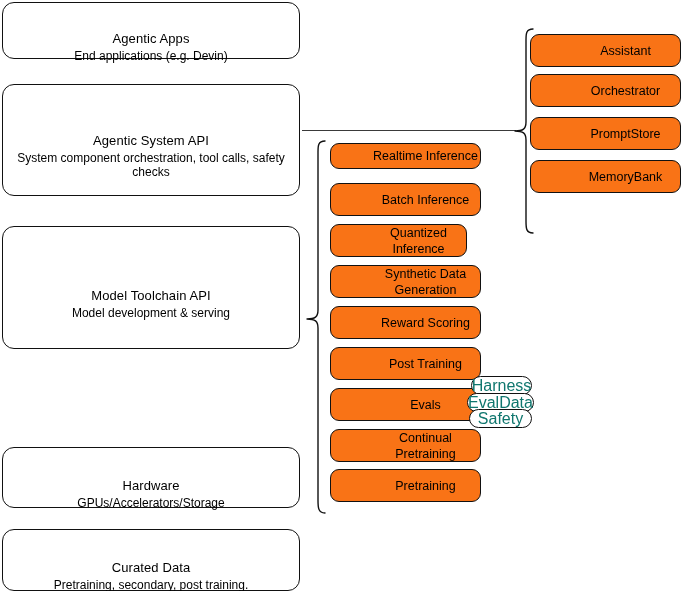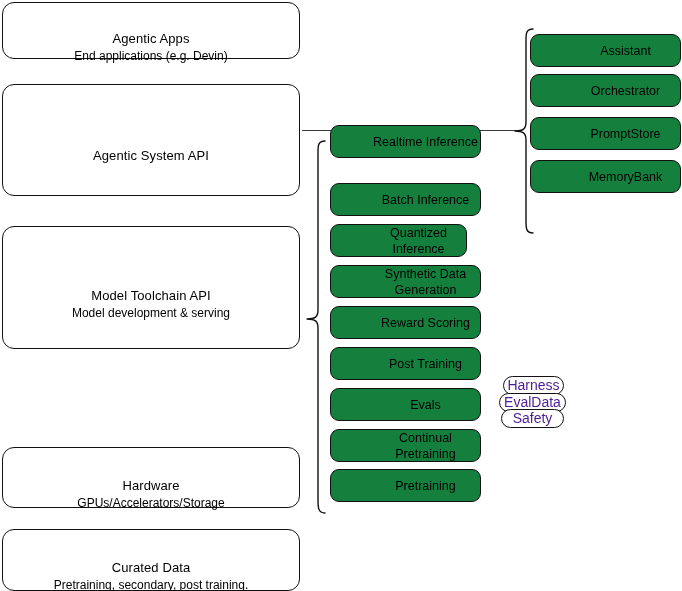--- a/index.html
+++ b/index.html
@@ -42,44 +42,43 @@
     line-height: 14px;
     color: #000000;
     margin-top: 2px;
   }
   
   .chip {
     position: absolute;
     box-sizing: border-box;
     border: 1.4px solid #111111;
     border-radius: 9px;
-    background: #15803d;
+    background: #f97316;
     display: flex;
     align-items: center;
     justify-content: center;
     font-size: 12.5px;
     line-height: 16px;
     color: #000000;
     text-align: center;
     padding-left: 40px;
   }
   
   .pill {
     position: absolute;
     box-sizing: border-box;
     border: 1.3px solid #111111;
     border-radius: 11px;
     background: #ffffff;
     display: flex;
     align-items: center;
     justify-content: center;
-    font-size: 14px;
+    font-size: 16px;
     line-height: 15px;
-    color: #4c1d95;
-    margin-left: 32px;
+    color: #0f766e;
   }
   
   .hline {
     position: absolute;
     height: 0;
     border-top: 1.4px solid #3a3a3a;
   }
   .brace {
     position: absolute;
     pointer-events: none;
@@ -91,20 +90,21 @@
 
 <div id="canvas">
 
   <div class="box" style="left:2px; top:2px; width:298px; height:57px;">
     <div class="title">Agentic Apps</div>
     <div class="subtitle">End applications (e.g. Devin)</div>
   </div>
 
   <div class="box" style="left:2px; top:84px; width:298px; height:112px;">
     <div class="title">Agentic System API</div>
+    <div class="subtitle">System component orchestration, tool calls, safety checks</div>
   </div>
 
   <div class="box" style="left:2px; top:226px; width:298px; height:123px;">
     <div class="title">Model Toolchain API</div>
     <div class="subtitle">Model development &amp; serving</div>
   </div>
 
 
   <div class="box" style="left:2px; top:447px; width:298px; height:61px;">
     <div class="title">Hardware</div>
@@ -123,21 +123,21 @@
       <path d="M21 1 C14 1 14 6 14 12 L14 170 C14 177 11 179 3 179 C11 179 14 181 14 188 L14 360 C14 367 14 373 21 373" stroke="#111111" stroke-width="1.4" fill="none" stroke-linecap="round" stroke-linejoin="round"></path>
     </svg>
   </div>
 
   <div class="brace" style="left:512px; top:28px; width:22px; height:206px;">
     <svg width="22" height="206" viewBox="0 0 22 206" fill="none">
       <path d="M21 1 C14 1 14 6 14 12 L14 94 C14 101 11 103 3 103 C11 103 14 105 14 112 L14 193 C14 200 14 205 21 205" stroke="#111111" stroke-width="1.4" fill="none" stroke-linecap="round" stroke-linejoin="round"></path>
     </svg>
   </div>
 
-  <div class="chip" style="left:330px; top:125px; width:151px; height:33px;">
+  <div class="chip" style="left:330px; top:143px; width:151px; height:26px;">
     <span>Realtime Inference</span>
   </div>
   <div class="chip" style="left:330px; top:183px; width:151px; height:33px;">
     <span>Batch Inference</span>
   </div>
   <div class="chip" style="left:330px; top:224px; width:137px; height:33px;">
     <span>Quantized Inference</span>
   </div>
   <div class="chip" style="left:330px; top:265px; width:151px; height:33px;">
     <span>Synthetic Data Generation</span>

